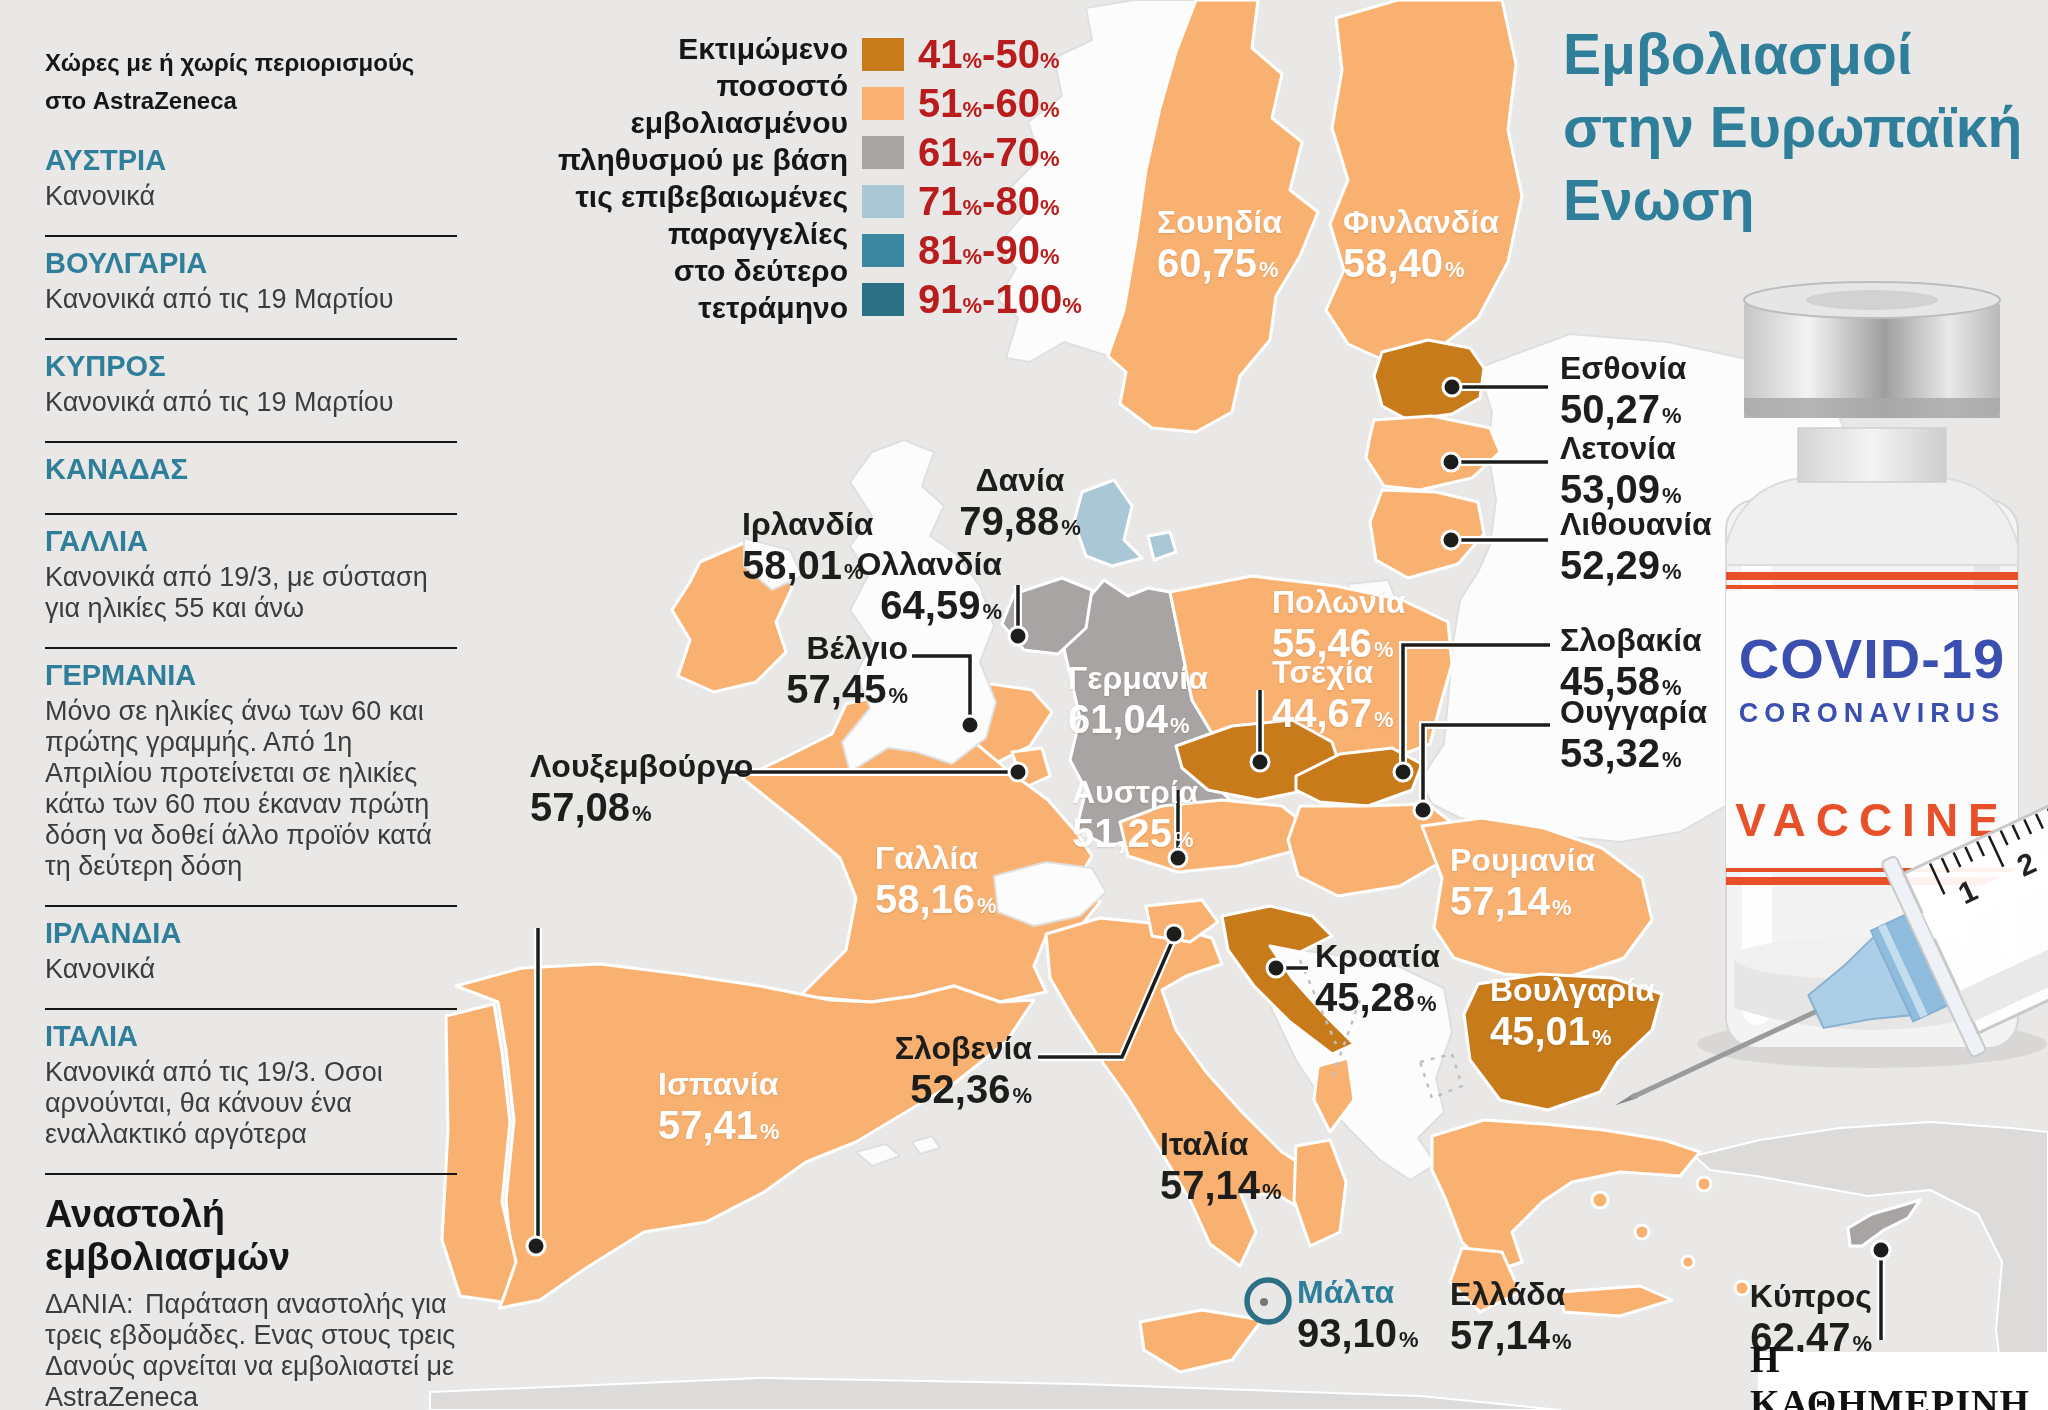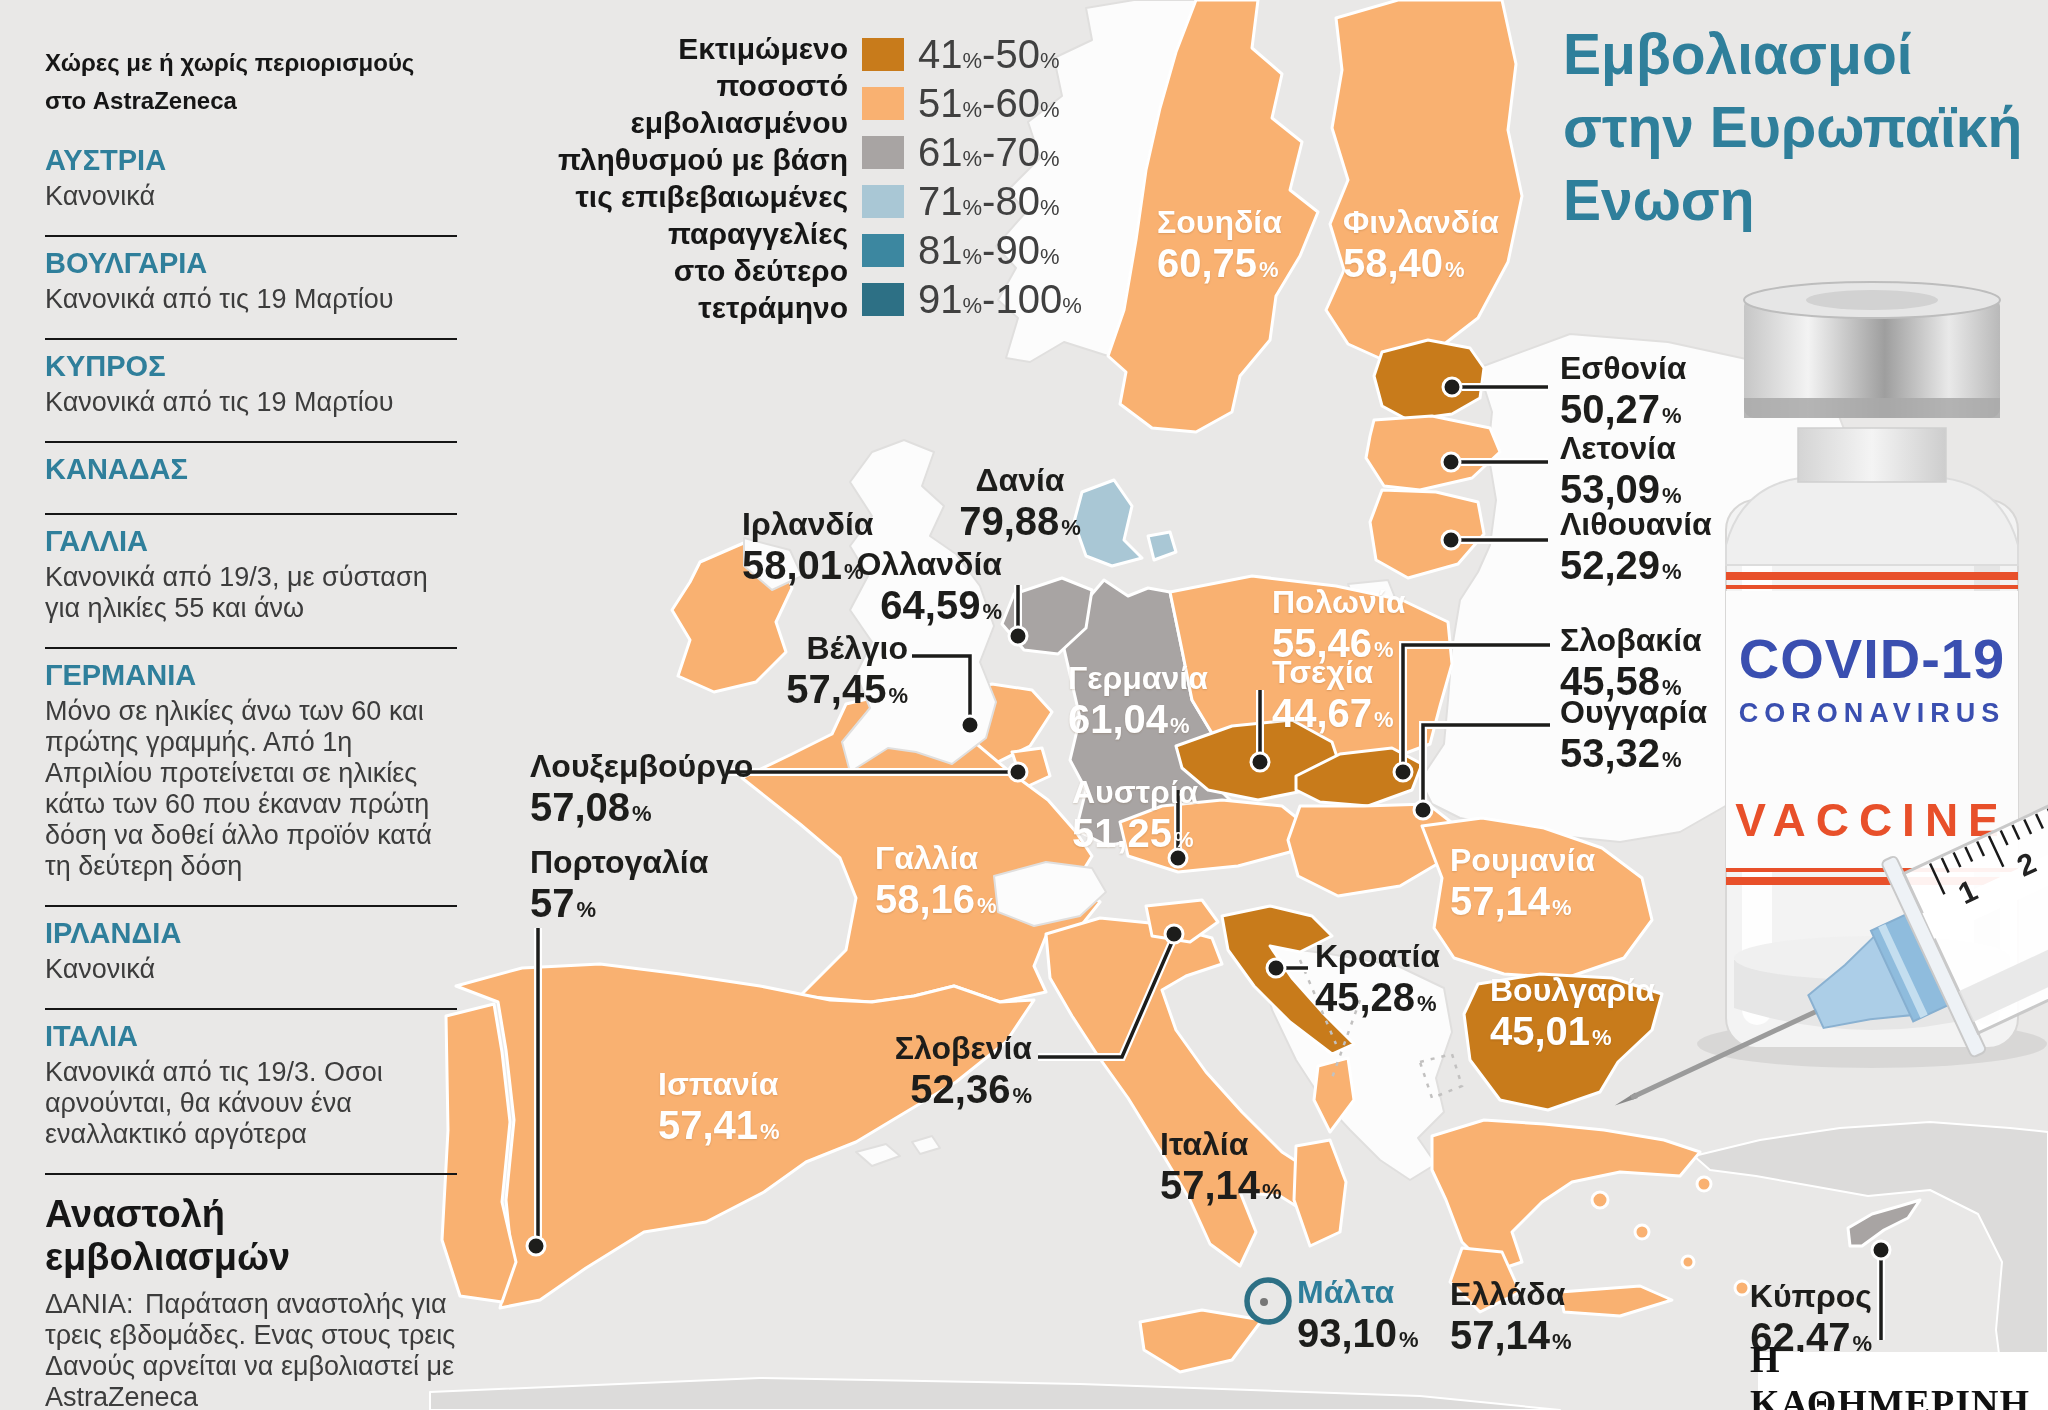--- a/index.html
+++ b/index.html
@@ -42,21 +42,21 @@
   .sp-title{font-size:38px;font-weight:700;color:#161616;margin:18px 0 10px;}
   .sp-item{font-size:27px;line-height:31px;margin:0 0 10px;}
   .sp-country{margin-right:4px;}
 
   
   .legend-caption{position:absolute;left:498px;top:30px;width:350px;z-index:4;text-align:right;
     font-size:30px;line-height:37px;font-weight:700;color:#161616;white-space:pre-line;}
   .legend-rows{position:absolute;left:862px;top:38px;z-index:4;}
   .lg-row{display:flex;align-items:center;height:33px;margin-bottom:16px;}
   .lg-swatch{width:42px;height:33px;display:inline-block;flex:0 0 42px;}
-  .lg-label{margin-left:14px;color:#404040;font-weight:400;white-space:nowrap;}
+  .lg-label{margin-left:14px;color:#b91c1c;font-weight:700;white-space:nowrap;}
   .lg-n{font-size:40px;} .lg-p{font-size:22px;}
 
   
   .page-title{position:absolute;left:1563px;top:18px;z-index:4;font-size:57px;line-height:73px;
     font-weight:700;color:var(--tealText);white-space:pre-line;}
   .logo-box{position:absolute;left:1758px;top:1352px;width:290px;height:58px;background:#fff;z-index:5;
     display:flex;align-items:center;justify-content:flex-end;padding-right:18px;box-sizing:border-box;}
   .logo-box span{font-family:"Liberation Serif",serif;font-weight:700;font-size:38px;color:#111;letter-spacing:1px;}
 </style>
 </head>
@@ -336,24 +336,20 @@
     <div class="mval"><span class="v">45,58</span><span class="pct">%</span></div>
   </div>
       <div class="mlabel t-dark" style="left: 1560px; top: 696px;">
     <div class="mname">Ουγγαρία</div>
     <div class="mval"><span class="v">53,32</span><span class="pct">%</span></div>
   </div>
       <div class="mlabel t-light" style="left: 875px; top: 842px;">
     <div class="mname">Γαλλία</div>
     <div class="mval"><span class="v">58,16</span><span class="pct">%</span></div>
   </div>
-      <div class="mlabel t-dark" style="left: 530px; top: 846px;">
-    <div class="mname">Πορτογαλία</div>
-    <div class="mval"><span class="v">57</span><span class="pct">%</span></div>
-  </div>
       <div class="mlabel t-light" style="left: 658px; top: 1068px;">
     <div class="mname">Ισπανία</div>
     <div class="mval"><span class="v">57,41</span><span class="pct">%</span></div>
   </div>
       <div class="mlabel t-dark" style="left: 1160px; top: 1128px;">
     <div class="mname">Ιταλία</div>
     <div class="mval"><span class="v">57,14</span><span class="pct">%</span></div>
   </div>
       <div class="mlabel t-dark" style="left: 772px; top: 1032px; text-align: right; width: 260px;">
     <div class="mname">Σλοβενία</div>

